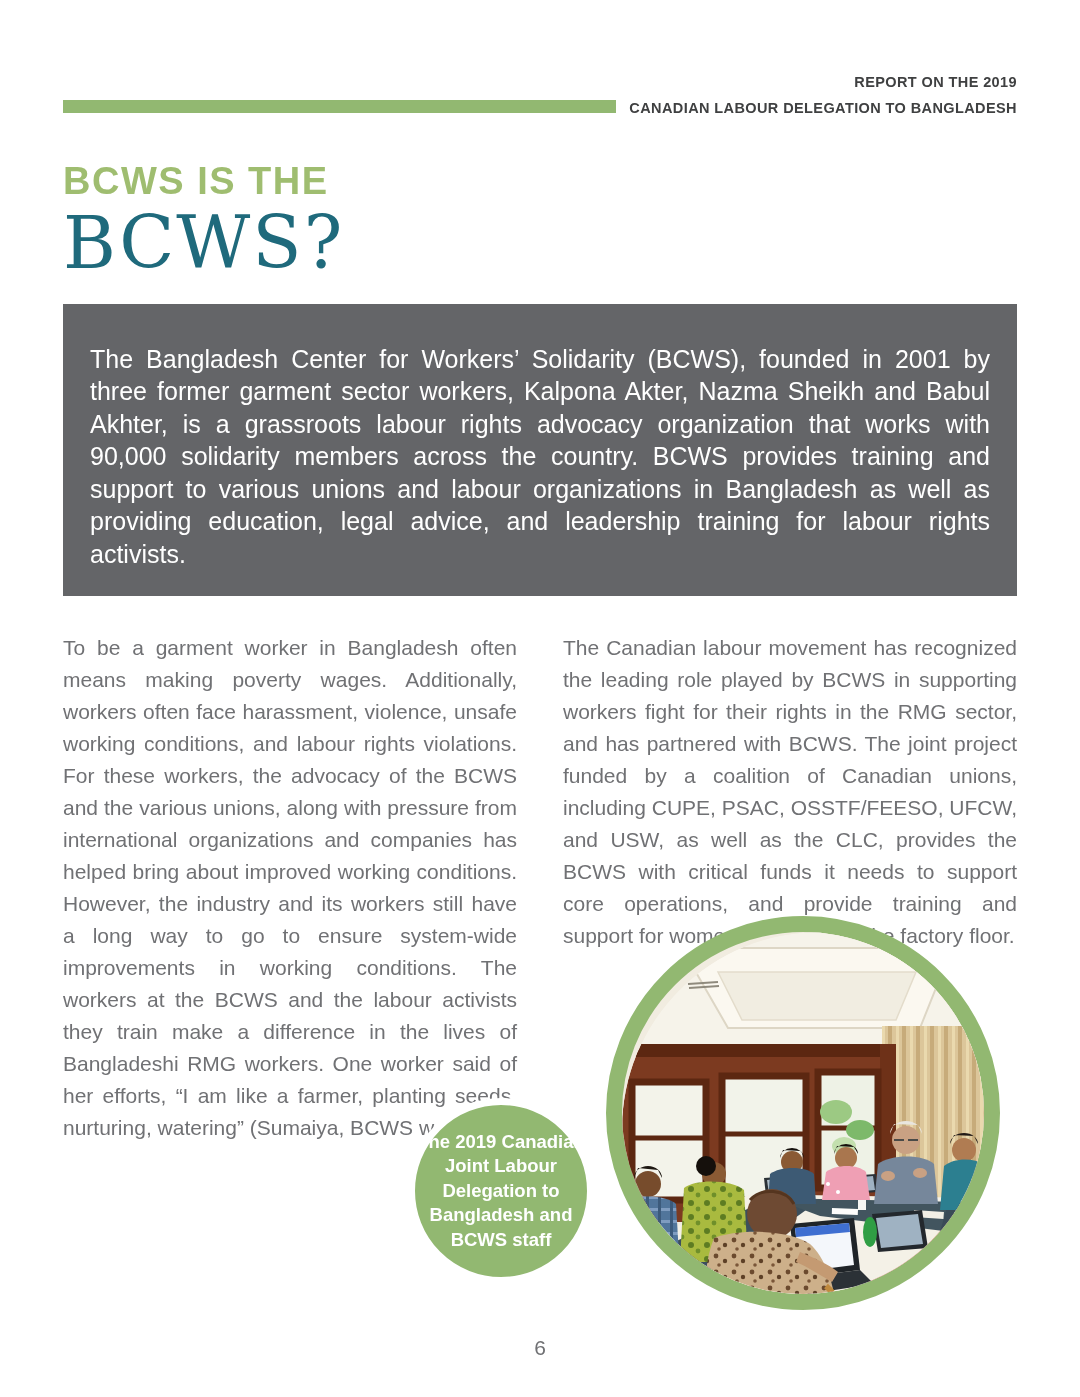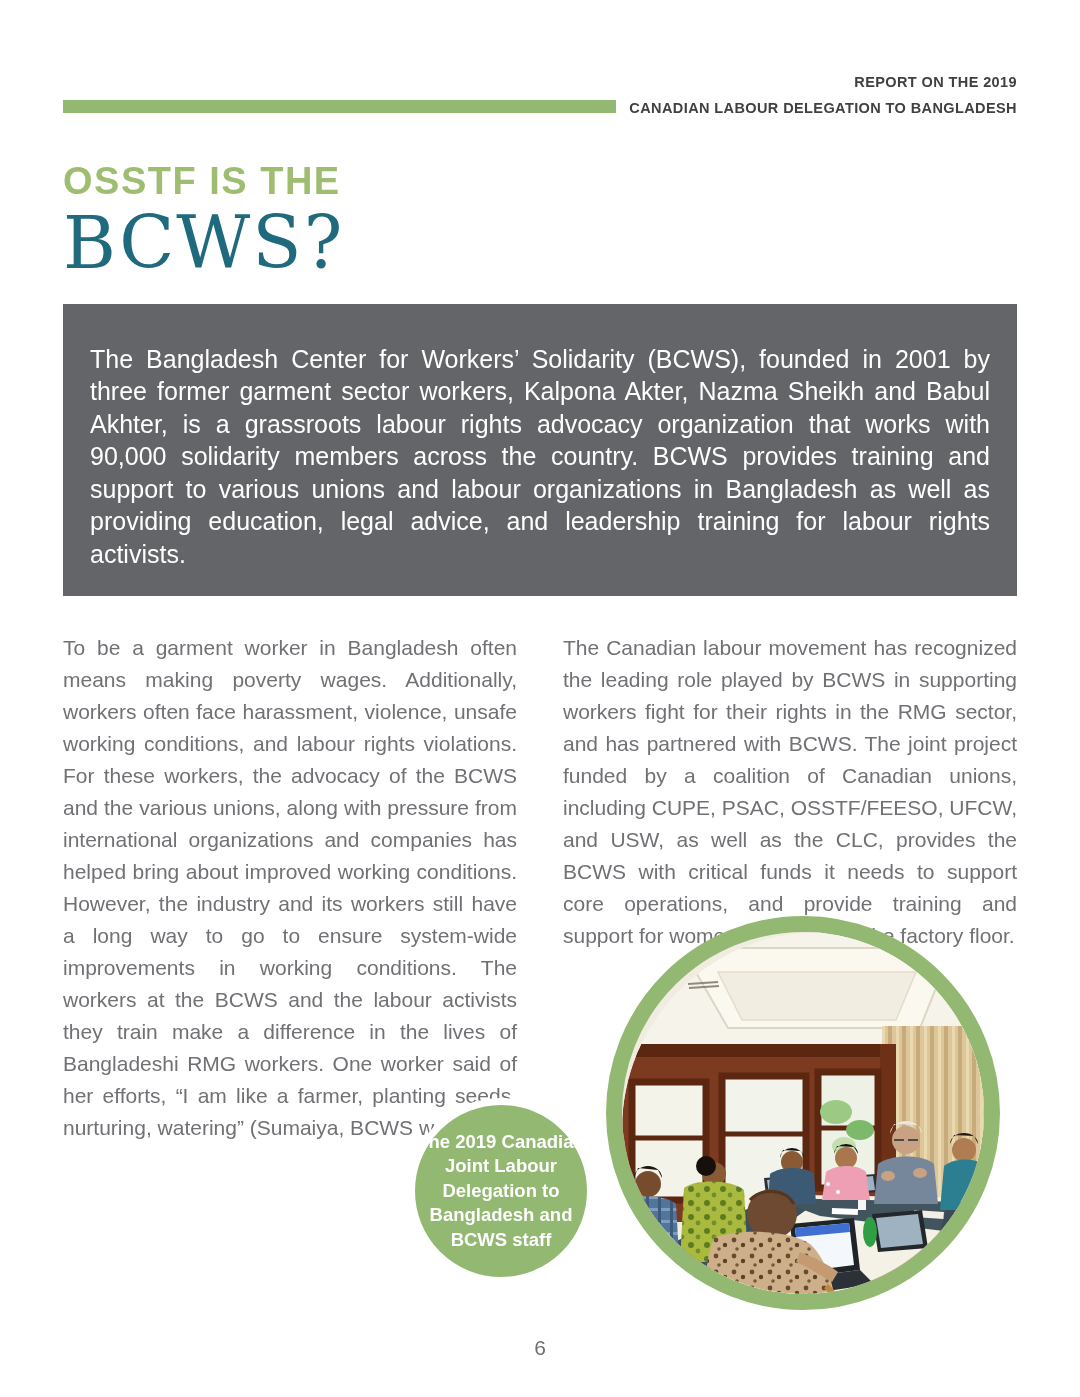--- a/index.html
+++ b/index.html
@@ -108,21 +108,21 @@
   <div class="content">
 
     <header class="hdr">
       <div class="hdr-line1">REPORT ON THE 2019</div>
       <div class="hdr-row">
         <div class="hdr-bar"></div>
         <div class="hdr-line2">CANADIAN LABOUR DELEGATION TO BANGLADESH</div>
       </div>
     </header>
 
-    <h2 class="kicker">OSSTF IS THE</h2>
+    <h2 class="kicker">BCWS IS THE</h2>
     <h1 class="main-title">BCWS?</h1>
 
     <section class="intro-box">
       <p>The Bangladesh Center for Workers’ Solidarity (BCWS), founded in 2001 by three former garment sector workers, Kalpona Akter, Nazma Sheikh and Babul Akhter, is a grassroots labour rights advocacy organization that works with 90,000 solidarity members across the country. BCWS provides training and support to various unions and labour organizations in Bangladesh as well as providing education, legal advice, and leadership training for labour rights activists.</p>
     </section>
 
     <section class="columns">
       <p>To be a garment worker in Bangladesh often means making poverty wages. Additionally, workers often face harassment, violence, unsafe working conditions, and labour rights violations. For these workers, the advocacy of the BCWS and the various unions, along with pressure from international organizations and companies has helped bring about improved working conditions. However, the industry and its workers still have a long way to go to ensure system-wide improvements in working conditions. The workers at the BCWS and the labour activists they train make a difference in the lives of Bangladeshi RMG workers. One worker said of her efforts, “I am like a farmer, planting seeds, nurturing, watering” (Sumaiya, BCWS worker).</p>
       <p>The Canadian labour movement has recognized the leading role played by BCWS in supporting workers fight for their rights in the RMG sector, and has partnered with BCWS. The joint project funded by a coalition of Canadian unions, including CUPE, PSAC, OSSTF/FEESO, UFCW, and USW, as well as the CLC, provides the BCWS with critical funds it needs to support core operations, and provide training and support for women leaders from the factory floor.</p>
     </section>

